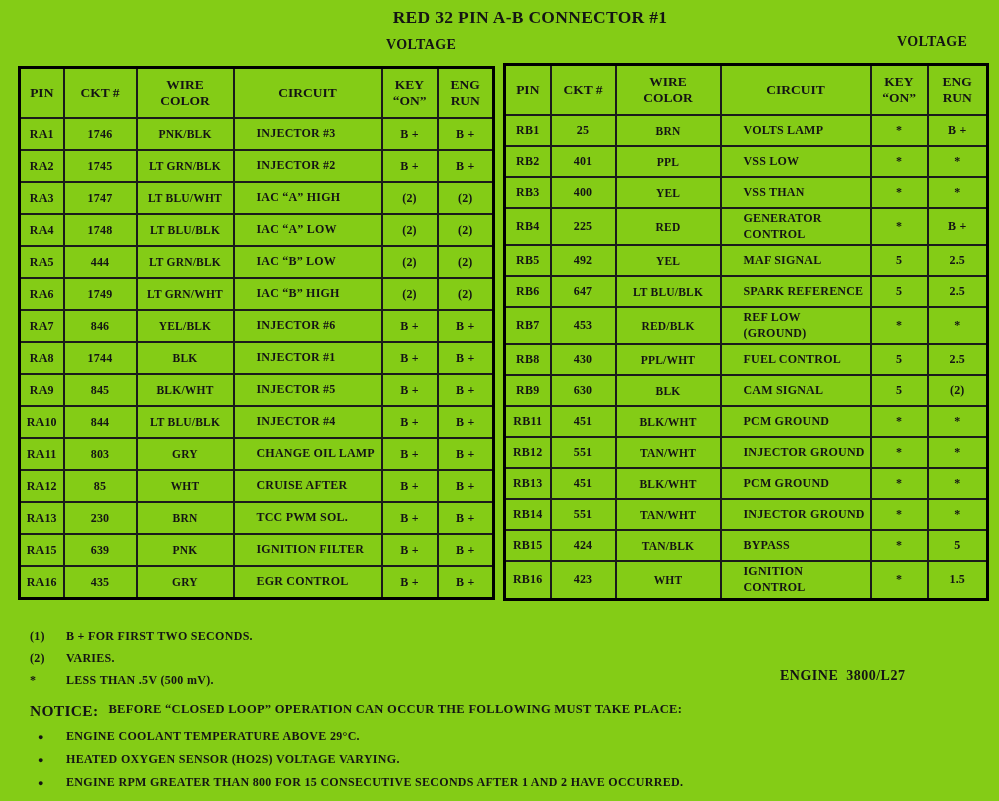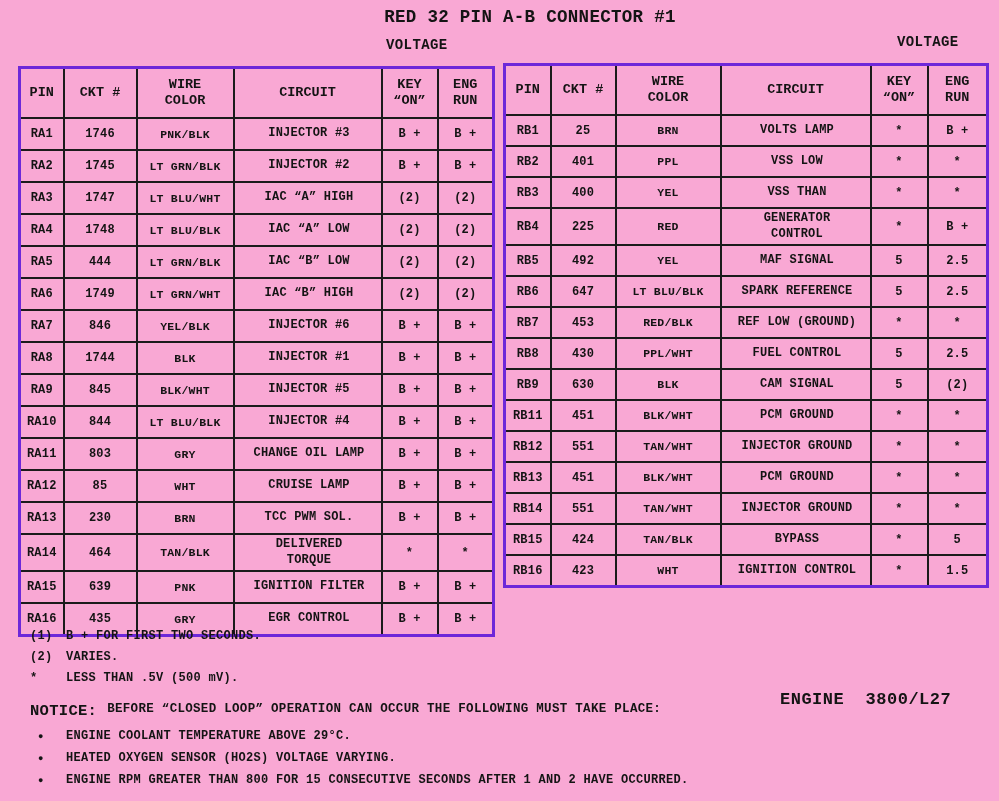--- a/index.html
+++ b/index.html
@@ -1,67 +1,67 @@
 <!DOCTYPE html>
 <html><head>
 <meta charset="utf-8">
 <style>
   html,body{margin:0;padding:0;background:#e8e8e8;}
   .sheet{
     position:relative;
     width:999px;height:801px;
-    background:#f9a8d4;
-    font-family:Liberation Mono, monospace;
+    background:#84cc16;
+    font-family:Liberation Serif, serif;
     color:#141414;
     font-weight:bold;
     overflow:hidden;
   }
   .page-title{
     position:absolute;left:0;top:7px;width:1060px;
     text-align:center;
     font-size:17.5px;letter-spacing:.3px;
   }
   .voltage-label{
     position:absolute;top:37px;
     font-size:14px;letter-spacing:.4px;text-align:right;
   }
   .voltage-a{left:386px;}
   .voltage-b{left:897px;top:34px;}
   table.pin-table{
     position:absolute;
     border-collapse:collapse;
     table-layout:fixed;
-    border:3px solid #6d28d9;
+    border:3px solid #000000;
   }
   table.table-a{left:18px;top:66px;width:474px;}
   table.table-b{left:503px;top:63px;width:483px;}
   .pin-table th,.pin-table td{
     border:2px solid #1b1b1b;
     text-align:center;
     vertical-align:middle;
     padding:2px 3px;
     white-space:pre-line;
     overflow:hidden;
   }
   .pin-table th{font-size:13.5px;height:44px;line-height:1.15;}
   .pin-table td{font-size:12px;letter-spacing:.2px;}
   .table-a tbody td{height:26px;}
   .table-b tbody td{height:25px;}
-  td.c-circuit{text-align:center;padding-left:6px;line-height:1.3;}
+  td.c-circuit{text-align:left;padding-left:22px;line-height:1.3;}
   td.c-color{font-size:11.5px;margin-left:26px;}
   td.c-keyon,td.c-engrun{font-size:12px;}
   .footnotes{
     position:absolute;left:30px;top:629px;
     font-size:12px;letter-spacing:.3px;
   }
   .footnote-line{display:flex;margin-bottom:7px;}
   .footnote-marker{width:36px;flex:none;}
   .engine-label{
-    position:absolute;left:780px;top:690px;
-    font-size:17px;letter-spacing:.5px;white-space:pre;
+    position:absolute;left:780px;top:668px;
+    font-size:14px;letter-spacing:.5px;white-space:pre;
   }
   .notice{
     position:absolute;left:30px;top:702px;width:940px;
     font-size:12.5px;letter-spacing:.3px;
   }
   .notice-head{display:flex;align-items:flex-start;margin-bottom:9px;}
   .notice-label{font-size:15.5px;margin-right:10px;flex:none;}
   .notice-items{margin:0;padding:0;list-style:none;}
   .notice-item{display:flex;align-items:baseline;margin-bottom:8px;font-size:12px;}
   .bullet-icon{width:28px;flex:none;font-size:9px;padding-left:8px;}
@@ -195,43 +195,34 @@
       <td class="c-color">GRY</td>
       <td class="c-circuit">CHANGE OIL LAMP</td>
       <td class="c-keyon">B +</td>
       <td class="c-engrun">B +</td>
     </tr>
 
     <tr>
       <td class="c-pin">RA12</td>
       <td class="c-ckt">85</td>
       <td class="c-color">WHT</td>
-      <td class="c-circuit">CRUISE LAMP</td>
+      <td class="c-circuit">CRUISE AFTER</td>
       <td class="c-keyon">B +</td>
       <td class="c-engrun">B +</td>
     </tr>
 
     <tr>
       <td class="c-pin">RA13</td>
       <td class="c-ckt">230</td>
       <td class="c-color">BRN</td>
       <td class="c-circuit">TCC PWM SOL.</td>
       <td class="c-keyon">B +</td>
       <td class="c-engrun">B +</td>
     </tr>
 
-    <tr>
-      <td class="c-pin">RA14</td>
-      <td class="c-ckt">464</td>
-      <td class="c-color">TAN/BLK</td>
-      <td class="c-circuit">DELIVERED
-TORQUE</td>
-      <td class="c-keyon">*</td>
-      <td class="c-engrun">*</td>
-    </tr>
 
     <tr>
       <td class="c-pin">RA15</td>
       <td class="c-ckt">639</td>
       <td class="c-color">PNK</td>
       <td class="c-circuit">IGNITION FILTER</td>
       <td class="c-keyon">B +</td>
       <td class="c-engrun">B +</td>
     </tr>
 

